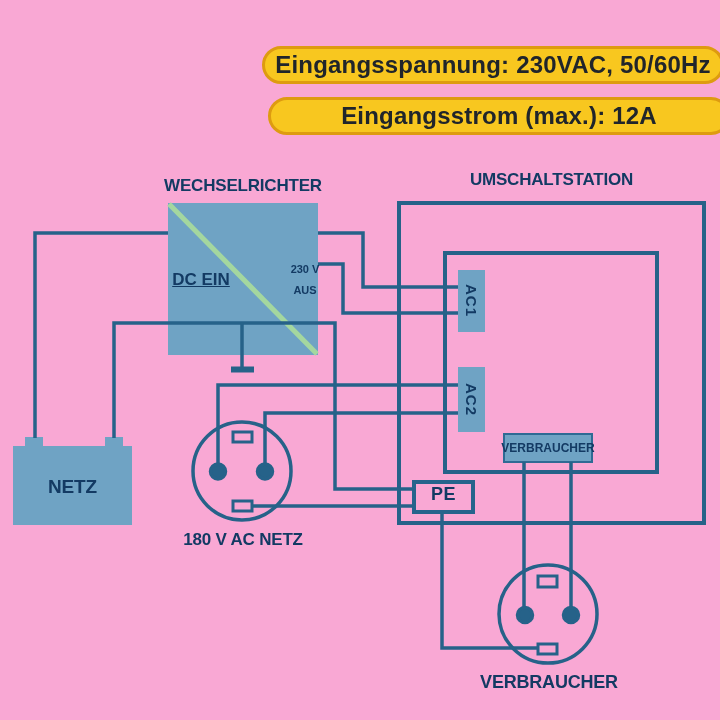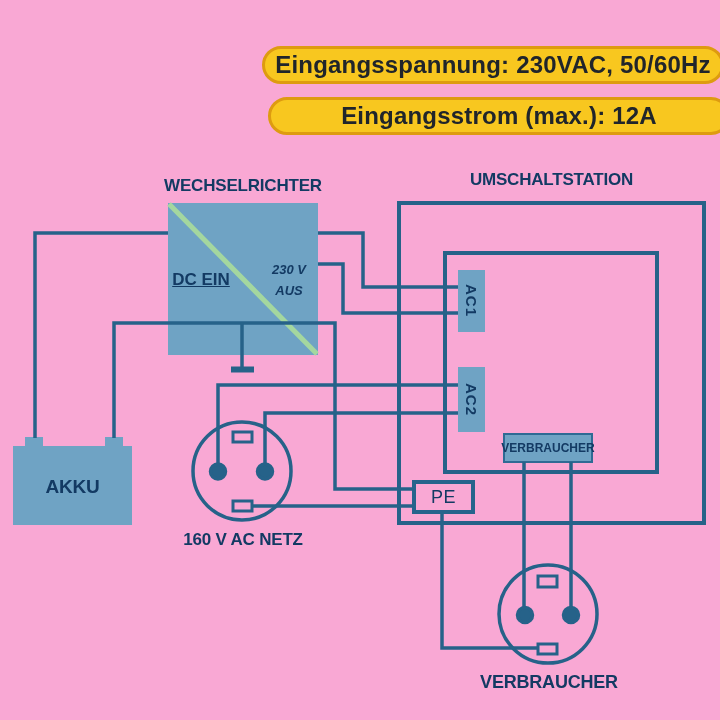--- a/index.html
+++ b/index.html
@@ -29,22 +29,22 @@
     position:absolute;background:#6fa3c4;z-index:1;
     display:flex;align-items:center;justify-content:center;
   }
   .vport span{
     writing-mode:vertical-rl;color:#133a63;font-weight:bold;font-size:15px;
     letter-spacing:1px;
   }
   
   .pebox{
     position:absolute;border:4px solid #26648c;box-sizing:border-box;z-index:3;
-    display:flex;align-items:center;justify-content:center;
-    color:#133a63;font-weight:normal;font-size:18px;letter-spacing:0.5px;
+    display:flex;align-items:flex-start;justify-content:center;
+    color:#133a63;font-weight:bold;font-size:18px;letter-spacing:0.5px;
   }
   
   .portbox{
     position:absolute;background:#6fa3c4;border:2px solid #2e6a94;box-sizing:border-box;
     display:flex;align-items:center;justify-content:center;z-index:1;
     color:#133a63;font-weight:bold;font-size:12px;letter-spacing:0px;
   }
   svg.wires{position:absolute;left:0;top:0;z-index:2;pointer-events:none;}
 </style>
 </head>
@@ -57,44 +57,44 @@
   </div>
   <div class="banner" style="left:268px;top:97px;">
     <span>Eingangsstrom (max.): 12A</span>
   </div>
 
   <div class="dlabel" style="left:399px;top:170px;width:305px;font-size:17px;">UMSCHALTSTATION</div>
   <div class="dlabel" style="left:160px;top:176px;width:166px;font-size:17px;">WECHSELRICHTER</div>
 
   <div class="bluebox" style="left:168px;top:203px;width:150px;height:152px;"></div>
   <div class="dlabel inbox" style="left:170px;top:270px;width:62px;font-size:17px;text-decoration:underline;">DC EIN</div>
-  <div class="dlabel inbox" style="left:260px;top:259px;width:58px;font-size:13px;line-height:21px;font-style:italic;">
+  <div class="dlabel inbox" style="left:276px;top:259px;width:58px;font-size:11px;line-height:21px;">
     <div>230 V</div>
     <div>AUS</div>
   </div>
 
   <div class="bluebox" style="left:25px;top:437px;width:18px;height:12px;"></div>
   <div class="bluebox" style="left:105px;top:437px;width:18px;height:12px;"></div>
   <div class="bluebox" style="left:13px;top:446px;width:119px;height:79px;"></div>
-  <div class="dlabel" style="left:13px;top:476px;width:119px;font-size:19px;">AKKU</div>
+  <div class="dlabel" style="left:13px;top:476px;width:119px;font-size:19px;">NETZ</div>
 
   <div class="vport" style="left:458px;top:270px;width:27px;height:62px;">
     <span>AC1</span>
   </div>
   <div class="vport" style="left:458px;top:367px;width:27px;height:65px;">
     <span>AC2</span>
   </div>
   <div class="portbox" style="left:503px;top:433px;width:90px;height:30px;">
     <span>VERBRAUCHER</span>
   </div>
   <div class="pebox" style="left:412px;top:480px;width:63px;height:34px;">
     <span>PE</span>
   </div>
 
-  <div class="dlabel" style="left:168px;top:530px;width:150px;font-size:17px;">160 V AC NETZ</div>
+  <div class="dlabel" style="left:168px;top:530px;width:150px;font-size:17px;">180 V AC NETZ</div>
   <div class="dlabel" style="left:474px;top:672px;width:150px;font-size:18px;">VERBRAUCHER</div>
 
   <svg class="wires" width="720" height="720" viewBox="0 0 720 720">
 
     <line x1="169" y1="204" x2="317" y2="354" stroke="#a4d79f" stroke-width="5"></line>
 
     <g stroke="#266289" stroke-width="3.5" fill="none">
 
       <rect x="399" y="203" width="305" height="320" stroke-width="4"></rect>
       <rect x="445" y="253" width="212" height="219" stroke-width="4"></rect>

